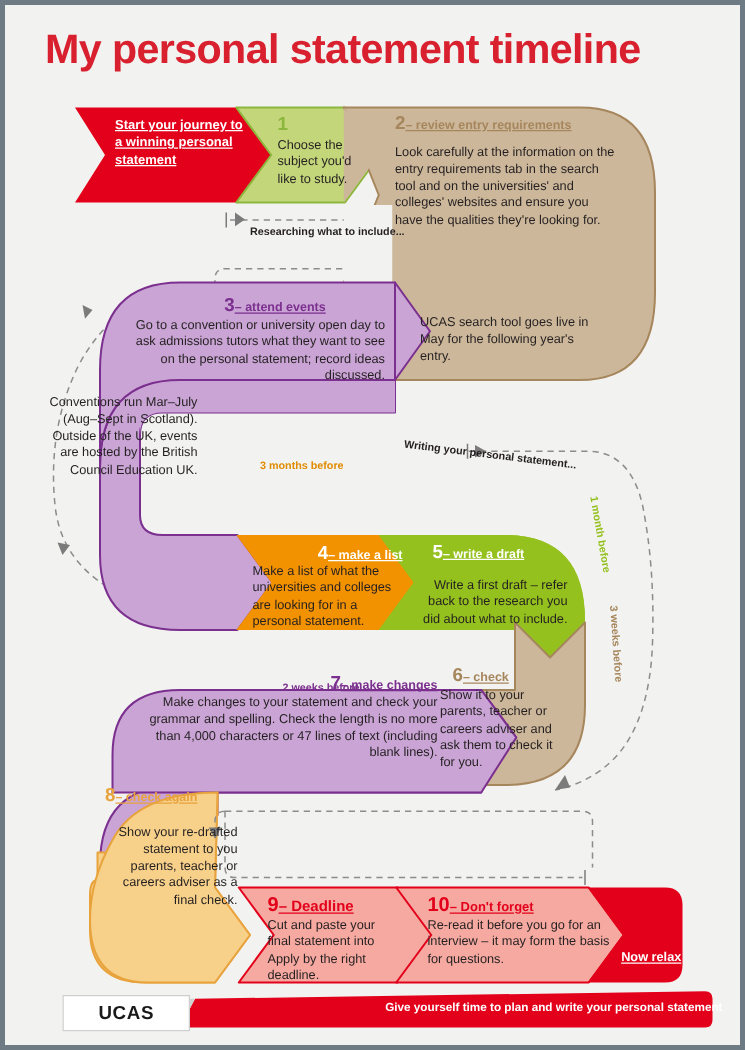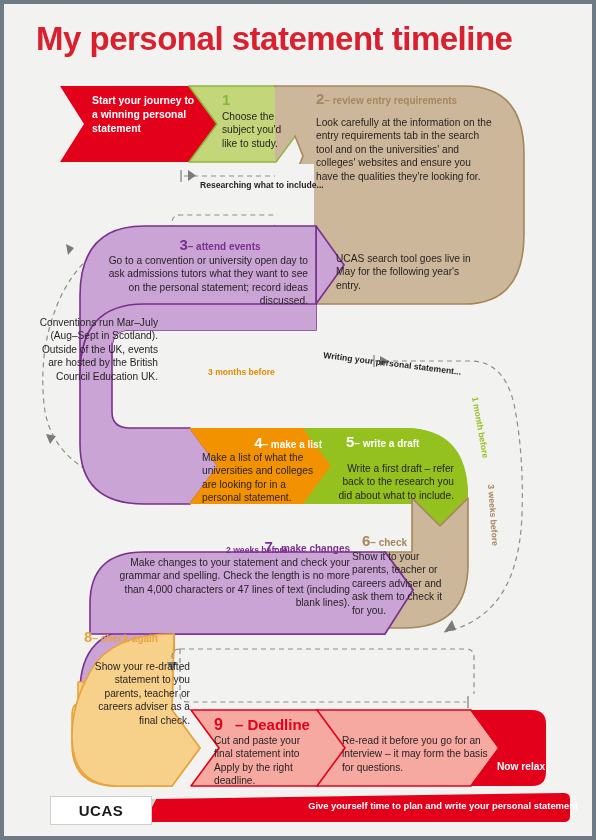--- a/index.html
+++ b/index.html
@@ -19,21 +19,21 @@
     position:absolute;left:32px;top:16px;
     font-size:33px;font-weight:bold;
     color:#d8202f;
     letter-spacing:-0.5px;
     white-space:nowrap;
     font-family:"Liberation Sans", sans-serif;
   }
   .svg-layer{position:absolute;left:0;top:0;width:588px;height:832px;}
   .txt{position:absolute;color:#231f20;font-size:10.2px;line-height:12.4px;
        font-family:"Liberation Sans", sans-serif;}
-  .hd{font-weight:bold;}
+  .hd{font-weight:bold;text-decoration:underline;}
   .num{font-size:15px;font-weight:bold;line-height:15px;}
   .wht{color:#ffffff;}
   .ctr{text-align:center;}
   .rgt{text-align:right;}
   .lbl{position:absolute;font-size:8.6px;font-weight:bold;
        font-family:"Liberation Sans", sans-serif;}
   
   #footer-logo{
     position:absolute;left:46px;top:792px;width:100px;height:27px;
     background:#ffffff;border:1px solid #cfcfcf;
@@ -185,24 +185,27 @@
     <span class="txt num" style="position:static;color:#7b2f8e;">7</span><span class="txt hd" style="position:static;color:#7b2f8e;font-size:10px;text-align:center;">– make changes</span>
   </div>
   <div class="txt rgt" style="left:106px;top:552px;width:240px;line-height:13.4px;">Make changes to your statement and check your grammar and spelling. Check the length is no more than 4,000 characters or 47 lines of text (including blank lines).</div>
 
   <div style="position:absolute;left:80px;top:625px;width:80px;line-height:13px;">
     <span class="txt num" style="position:static;color:#e8a33d;">8</span><span class="txt hd" style="position:static;color:#e8a33d;font-size:10px;">– check again</span>
   </div>
   <div class="txt rgt" style="left:74px;top:656px;width:112px;line-height:13.4px;">Show your re-drafted statement to you parents, teacher or careers adviser as a final check.</div>
 
   <div style="position:absolute;left:210px;top:712px;width:122px;">
-    <span class="txt num" style="position:static;color:#e3001b;font-size:16px;">9</span><span class="txt hd" style="position:static;color:#e3001b;font-size:15px;padding-left:12px;">– Deadline</span>
+    <span class="txt num" style="position:static;color:#e3001b;font-size:16px;">9</span><span class="txt hd" style="position:static;color:#e3001b;font-size:12px;">– Deadline</span>
   </div>
   <div class="txt" style="left:210px;top:730px;width:104px;line-height:13.4px;">Cut and paste your final statement into Apply by the right deadline.</div>
 
+  <div style="position:absolute;left:338px;top:712px;width:150px;">
+    <span class="txt num" style="position:static;color:#e3001b;font-size:16px;">10</span><span class="txt hd" style="position:static;color:#e3001b;font-size:10.4px;">– Don't forget</span>
+  </div>
   <div class="txt" style="left:338px;top:730px;width:146px;line-height:13.4px;">Re-read it before you go for an interview – it may form the basis for questions.</div>
 
   <div class="txt wht hd ctr" style="left:490px;top:756px;width:54px;line-height:13.4px;">Now relax</div>
 
   <div class="lbl" style="left:196px;top:176px;color:#231f20;">Researching what to include...</div>
 
   <div class="lbl" style="left:320px;top:346px;color:#231f20;transform:rotate(7deg);transform-origin:left top;">Writing your personal statement...</div>
 
   <div class="lbl" style="left:204px;top:363px;color:#e08b00;">3 months before</div>
 

